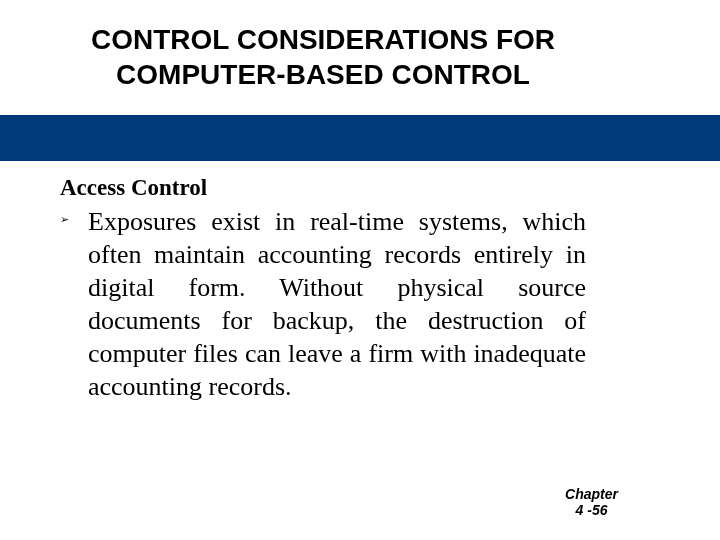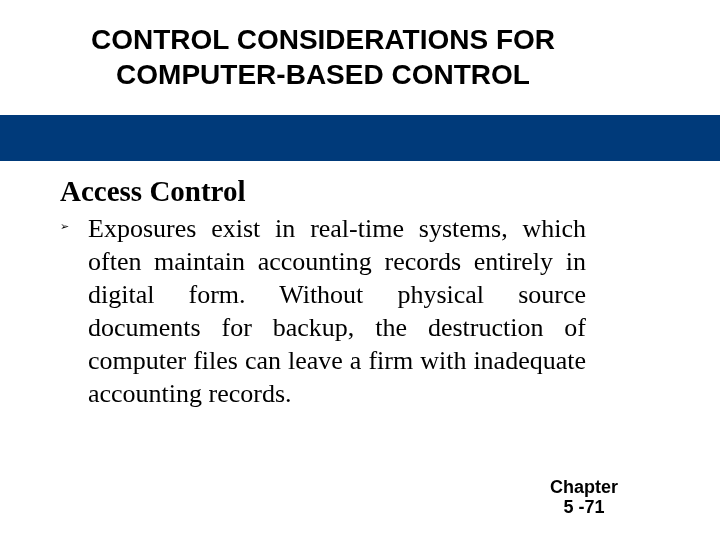--- a/index.html
+++ b/index.html
@@ -1,25 +1,25 @@
 <!DOCTYPE html>
 <html><head>
 <meta charset="utf-8">
 <style>
   * { margin: 0; padding: 0; box-sizing: border-box; }
   html, body { width: 720px; height: 540px; background: #fff; font-family: "Times New Roman", Times, serif; color: #000; }
   .slide { position: relative; width: 646px; height: 540px; }
   .title-block { padding: 22px 60px 10px 60px; text-align: center; font-family: Verdana, Geneva, sans-serif; font-weight: 700; font-size: 28px; line-height: 1.25; }
   .blue-bar { position: absolute; top: 115px; left: 0; width: 720px; height: 46px; background: #003a7a; }
   .content { position: absolute; top: 175px; left: 60px; right: 60px; }
-  .subhead { font-weight: 700; font-size: 29px; margin-bottom: 4px; }
+  .subhead { font-weight: 700; font-size: 23px; margin-bottom: 4px; }
   .bullet-row { display: flex; align-items: flex-start; }
   .bullet-marker { font-family: Verdana, Geneva, sans-serif; font-size: 11px; line-height: 28px; width: 28px; flex: 0 0 28px; }
   .bullet-text { font-size: 26px; line-height: 1.27; text-align: justify; }
-  .footer { position: absolute; right: 28px; bottom: 22px; text-align: center; font-family: Verdana, Geneva, sans-serif; font-weight: 700; font-size: 18px; line-height: 1.15; }
+  .footer { position: absolute; right: 28px; bottom: 22px; text-align: center; font-family: Verdana, Geneva, sans-serif; font-weight: 700; font-size: 14px; line-height: 1.15; font-style: italic; }
 </style>
 </head>
 <body>
 
 <div class="slide">
 
   <div class="title-block">
     <div>CONTROL CONSIDERATIONS FOR</div>
     <div>COMPUTER-BASED CONTROL</div>
   </div>
@@ -29,16 +29,16 @@
   <div class="content">
     <div class="subhead">Access Control</div>
     <div class="bullet-row">
       <div class="bullet-marker">➢</div>
       <div class="bullet-text">Exposures exist in real-time systems, which often maintain accounting records entirely in digital form. Without physical source documents for backup, the destruction of computer files can leave a firm with inadequate accounting records.</div>
     </div>
   </div>
 
   <div class="footer">
     <div>Chapter</div>
-    <div>5 -71</div>
+    <div>4 -56</div>
   </div>
 
 </div>
 
 </body></html>

